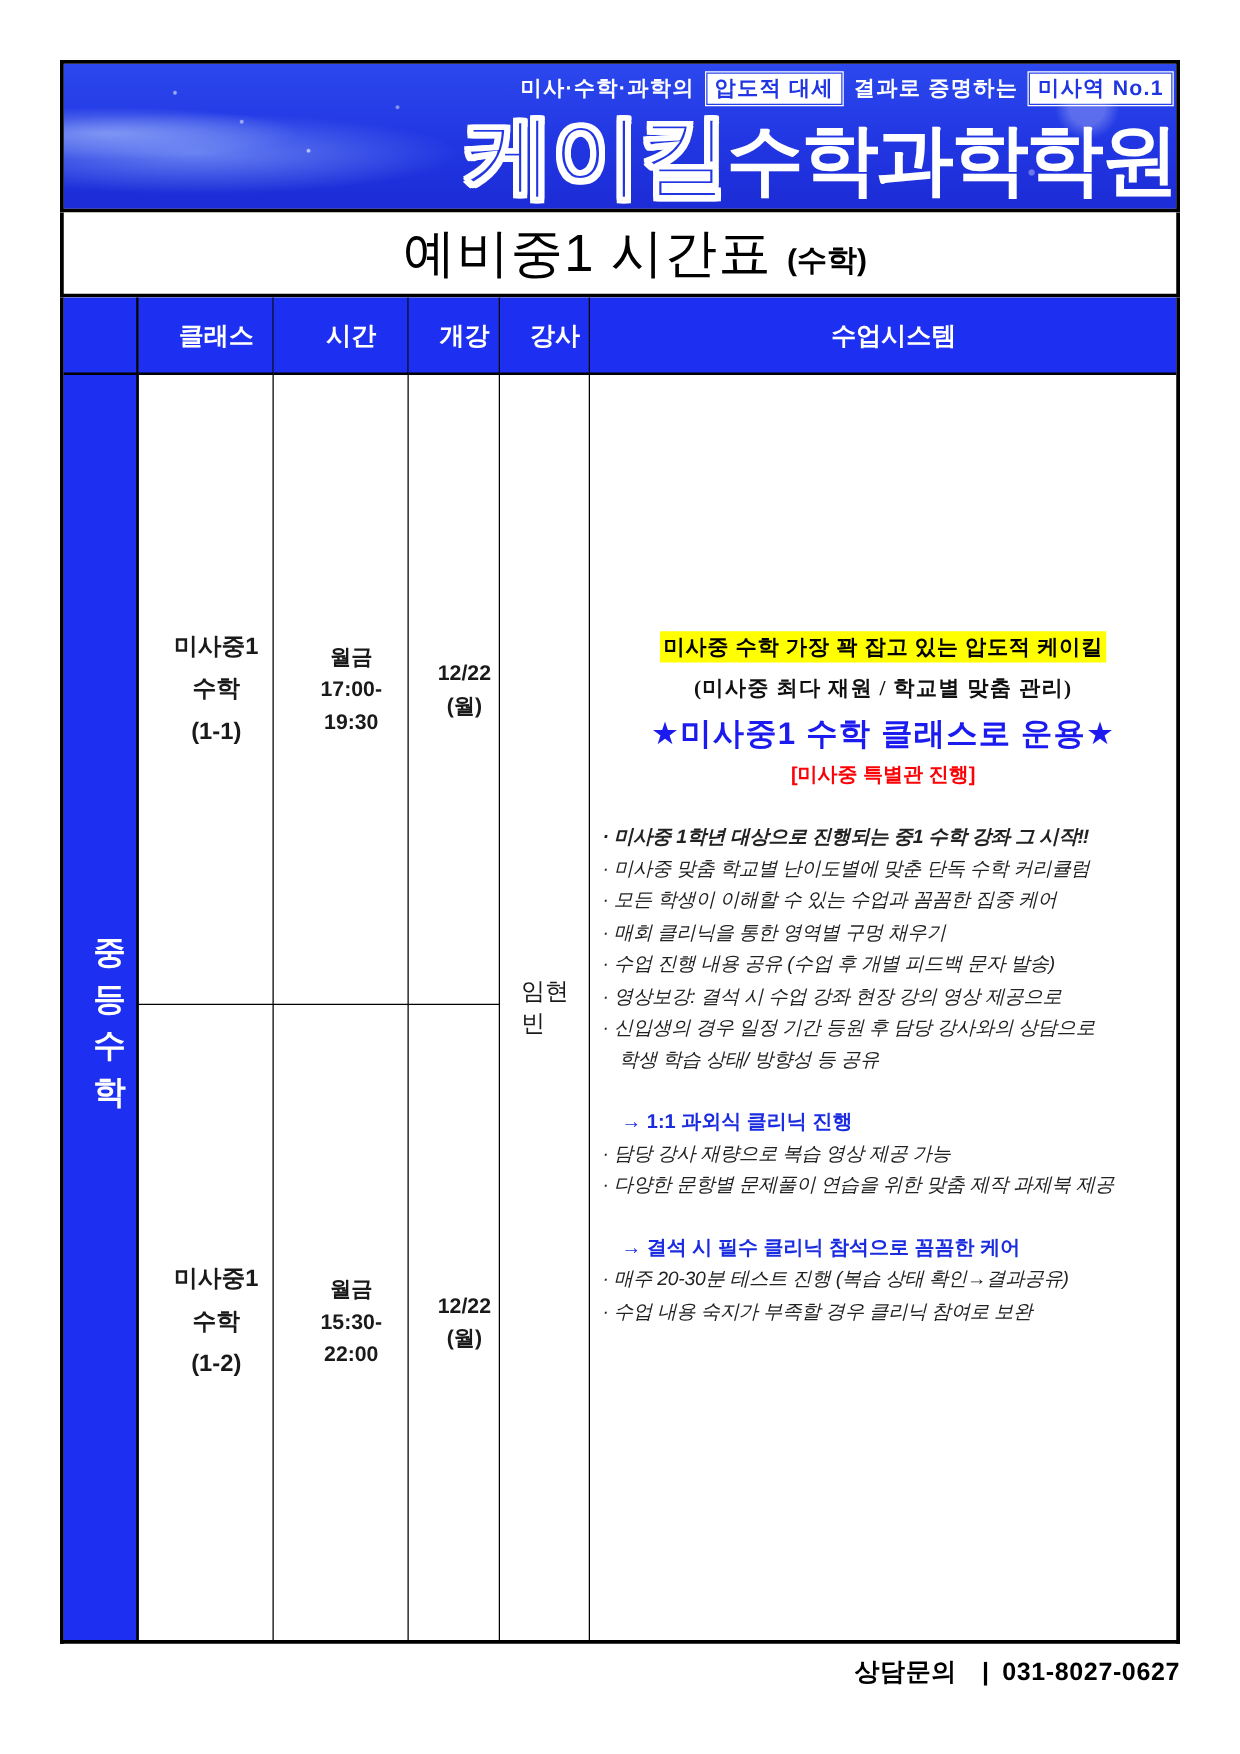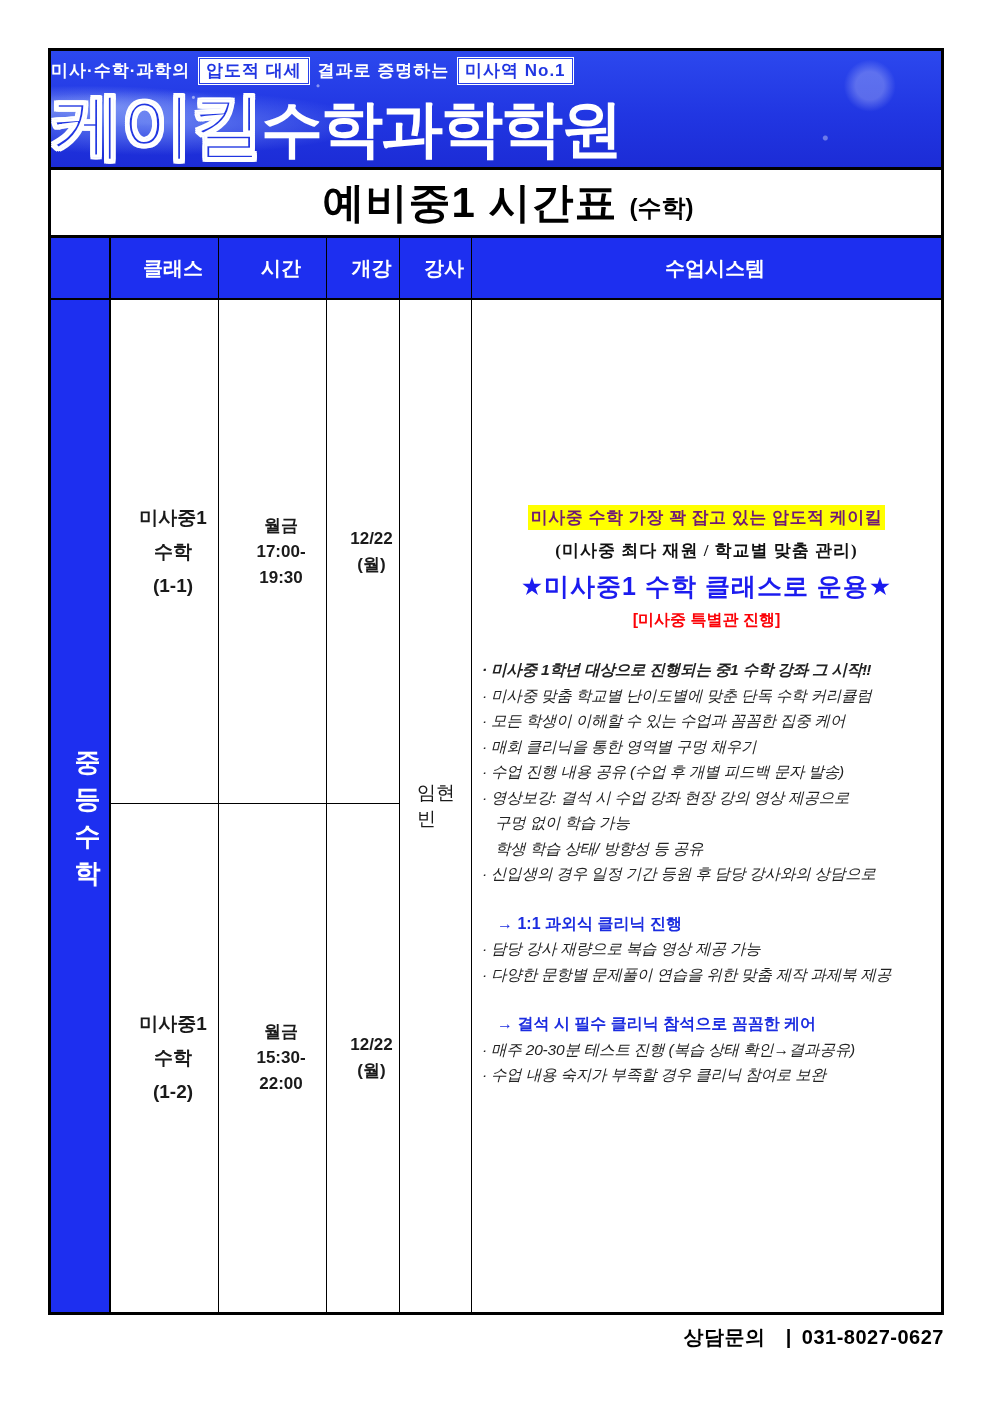--- a/index.html
+++ b/index.html
@@ -17,21 +17,21 @@
     background:
       radial-gradient(circle at 10% 20%, rgba(255,255,255,.55) 0 1px, transparent 2px),
       radial-gradient(circle at 22% 60%, rgba(255,255,255,.6) 0 1px, transparent 2px),
       radial-gradient(circle at 16% 40%, rgba(255,255,255,.5) 0 1px, transparent 2px),
       radial-gradient(circle at 30% 30%, rgba(255,255,255,.45) 0 1px, transparent 2px),
       radial-gradient(circle at 87% 75%, rgba(255,255,255,.35) 0 2px, transparent 3px),
       radial-gradient(circle at 92% 30%, rgba(255,255,255,.25) 0 14px, transparent 26px),
       radial-gradient(ellipse 300px 46px at 12% 62%, rgba(160,190,255,.55), transparent 70%),
       radial-gradient(ellipse 220px 30px at 4% 48%, rgba(200,220,255,.5), transparent 70%),
       linear-gradient(180deg,#2c48ee 0%, #2136e2 55%, #1c2cd6 100%);
-    display:flex; flex-direction:column; align-items:flex-start; justify-content:center;
+    display:flex; flex-direction:column; align-items:flex-end; justify-content:center;
     overflow:hidden;
   }
   .tagline { font-size:17px; font-weight:bold; color:#fff; letter-spacing:1px; white-space:nowrap; margin-top:2px; }
   .tagline .boxed {
     display:inline-block; background:#fff; color:#2136e2;
     padding:0 6px 1px 6px; margin:0 4px; outline:1px solid #fff; outline-offset:1px;
   }
   .brand { white-space:nowrap; line-height:1; margin-top:6px; font-weight:bold; letter-spacing:-2px; }
   .brand .accent {
     font-size:72px; color:#2136e2;
@@ -41,21 +41,21 @@
   }
   .brand .rest { font-size:62px; color:#fff; }
 
   
   .titlebar {
     border:3px solid #000; border-top:none;
     height:68px; background:#fff;
     display:flex; align-items:center; justify-content:center;
     gap:12px;
   }
-  .titlebar .main { font-size:42px; font-weight:bold; color:#000; letter-spacing:1px;margin-left:24px; }
+  .titlebar .main { font-size:42px; font-weight:normal; color:#000; letter-spacing:1px;margin-left:24px; }
   .titlebar .sub  { font-size:24px; font-weight:bold; color:#000; margin-top:10px; }
 
   
   .timetable {
     border:3px solid #000; border-top:none;
     display:grid;
     grid-template-columns:60px 108px 108px 73px 72px 1fr;
     grid-template-rows:62px 504px 508px;
     background:#fff;
   }
@@ -88,21 +88,21 @@
   }
   .systemcell {
     grid-row:2 / 4; grid-column:6; border-right:none; border-bottom:none;
     padding:205px 10px 0 10px;
   }
 
   
   .center { text-align:center; }
   .hl-line { margin-bottom:9px; }
   .hl-line .hl {
-    display:inline-block; background:#ffff00; color:#701a75;
+    display:inline-block; background:#ffff00; color:#000000;
     font-size:17px; font-weight:bold; letter-spacing:.5px; padding:1px 3px;
   }
   .paren-line {
     font-family:"Liberation Serif","DejaVu Serif",serif;
     font-size:17px; font-weight:bold; color:#111; letter-spacing:1px;
     margin-bottom:8px;
   }
   .star-line { font-size:25px; font-weight:bold; color:#1b1bef; letter-spacing:1px; margin-bottom:7px; }
   .special-line { font-size:16px; font-weight:bold; color:#fb0207; margin-bottom:26px; }
   .bullet { font-size:15.5px; color:#222; line-height:25.5px; letter-spacing:-0.2px; white-space:nowrap;font-style:italic; }
@@ -194,23 +194,22 @@
       <div class="center paren-line">(미사중 최다 재원 / 학교별 맞춤 관리)</div>
       <div class="center star-line">★미사중1 수학 클래스로 운용★</div>
       <div class="center special-line">[미사중 특별관 진행]</div>
 
       <div class="bullet bold">· 미사중 1학년 대상으로 진행되는 중1 수학 강좌 그 시작‼</div>
       <div class="bullet">· 미사중 맞춤 학교별 난이도별에 맞춘 단독 수학 커리큘럼</div>
       <div class="bullet">· 모든 학생이 이해할 수 있는 수업과 꼼꼼한 집중 케어</div>
       <div class="bullet">· 매회 클리닉을 통한 영역별 구멍 채우기</div>
       <div class="bullet">· 수업 진행 내용 공유 (수업 후 개별 피드백 문자 발송)</div>
       <div class="bullet">· 영상보강: 결석 시 수업 강좌 현장 강의 영상 제공으로</div>
-      <div class="bullet indent">구멍 없이 학습 가능</div>
+      <div class="bullet">· 신입생의 경우 일정 기간 등원 후 담당 강사와의 상담으로</div>
       <div class="bullet indent">학생 학습 상태/ 방향성 등 공유</div>
-      <div class="bullet">· 신입생의 경우 일정 기간 등원 후 담당 강사와의 상담으로</div>
 
       <div class="arrow-note">→ 1:1 과외식 클리닉 진행</div>
       <div class="bullet">· 담당 강사 재량으로 복습 영상 제공 가능</div>
       <div class="bullet">· 다양한 문항별 문제풀이 연습을 위한 맞춤 제작 과제북 제공</div>
 
       <div class="arrow-note">→ 결석 시 필수 클리닉 참석으로 꼼꼼한 케어</div>
       <div class="bullet">· 매주 20-30분 테스트 진행 (복습 상태 확인→결과공유)</div>
       <div class="bullet">· 수업 내용 숙지가 부족할 경우 클리닉 참여로 보완</div>
     </div>
   </div>

